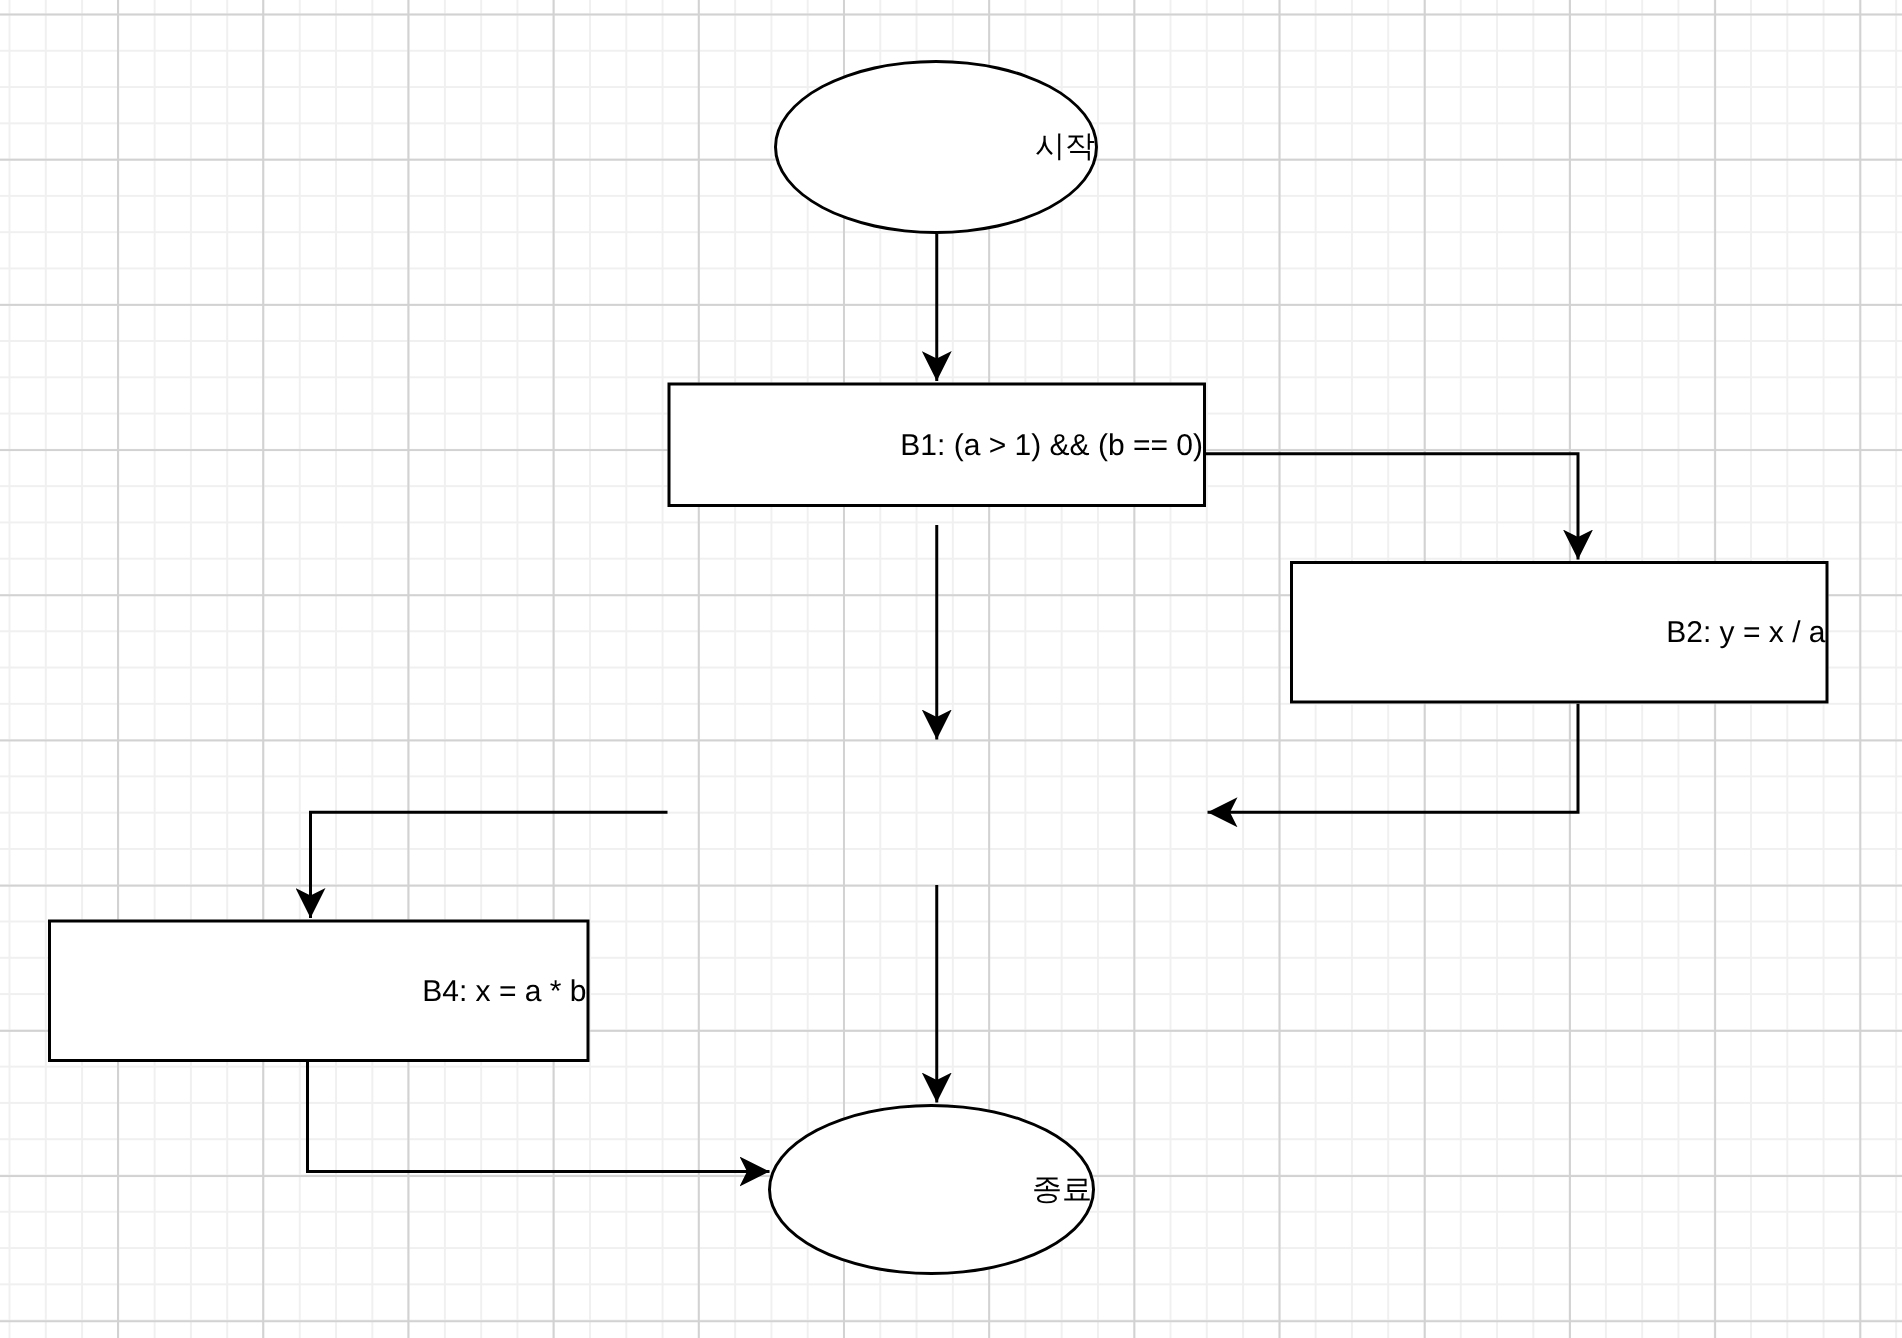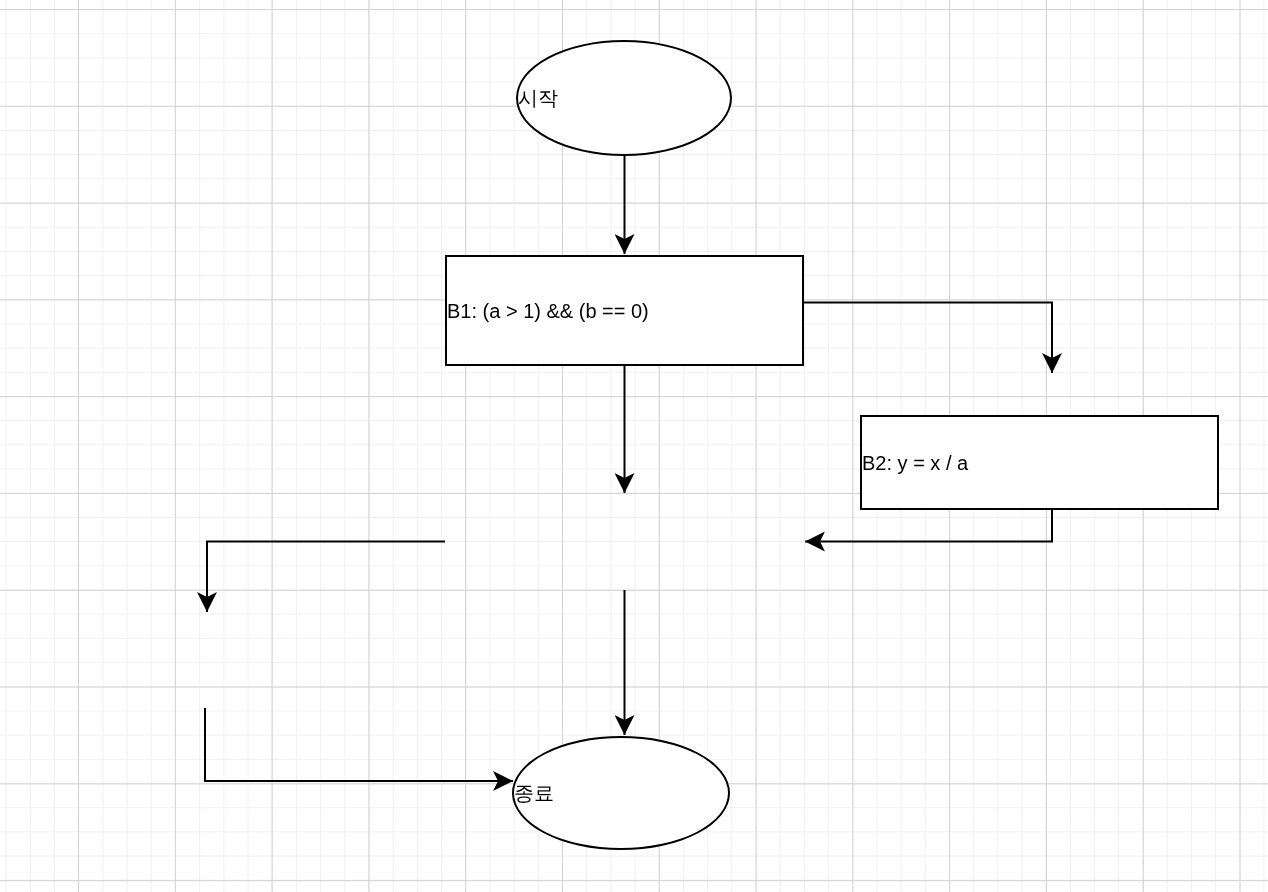--- a/index.html
+++ b/index.html
@@ -43,21 +43,21 @@
     stroke-width: 2;
     stroke-linejoin: miter;
   }
   .node {
     position: absolute;
     box-sizing: border-box;
     background: #ffffff;
     border: 2.5px solid #000000;
     display: flex;
     align-items: center;
-    justify-content: flex-start;
+    justify-content: flex-end;
     text-align: center;
   }
   .node.ellipse {
     border-radius: 50%;
   }
   .node-label {
     font-size: 20px;
     color: #000000;
     white-space: pre;
     line-height: 1.2;
@@ -81,27 +81,30 @@
     <polyline class="edge" points="1052,469 1052,541.5 805,541.5" marker-end="url(#arrow)"></polyline>
     <polyline class="edge" points="445,541.5 207,541.5 207,612" marker-end="url(#arrow)"></polyline>
     <polyline class="edge" points="624.5,590 624.5,735" marker-end="url(#arrow)"></polyline>
     <polyline class="edge" points="205,708 205,781 513,781" marker-end="url(#arrow)"></polyline>
   </svg>
 
   <div class="node ellipse" style="left:516px; top:40px; width:216px; height:116px;">
     <span class="node-label">시작</span>
   </div>
 
-  <div class="node" style="left:445px; top:255px; width:359px; height:111px;">
+  <div class="node" style="left:445px; top:255px; width:359px; height:83px;">
     <span class="node-label">B1: (a &gt; 1) &amp;&amp; (b == 0)</span>
   </div>
 
-  <div class="node" style="left:860px; top:374px; width:359px; height:95px;margin-top:41px;">
+  <div class="node" style="left:860px; top:374px; width:359px; height:95px;">
     <span class="node-label">B2: y = x / a</span>
   </div>
 
 
+  <div class="node" style="left:32px; top:613px; width:361px; height:95px;">
+    <span class="node-label">B4: x = a * b</span>
+  </div>
 
   <div class="node ellipse" style="left:512px; top:736px; width:218px; height:114px;font-family:Liberation Serif, serif;">
     <span class="node-label">종료</span>
   </div>
 
 </div>
 
 </body></html>

